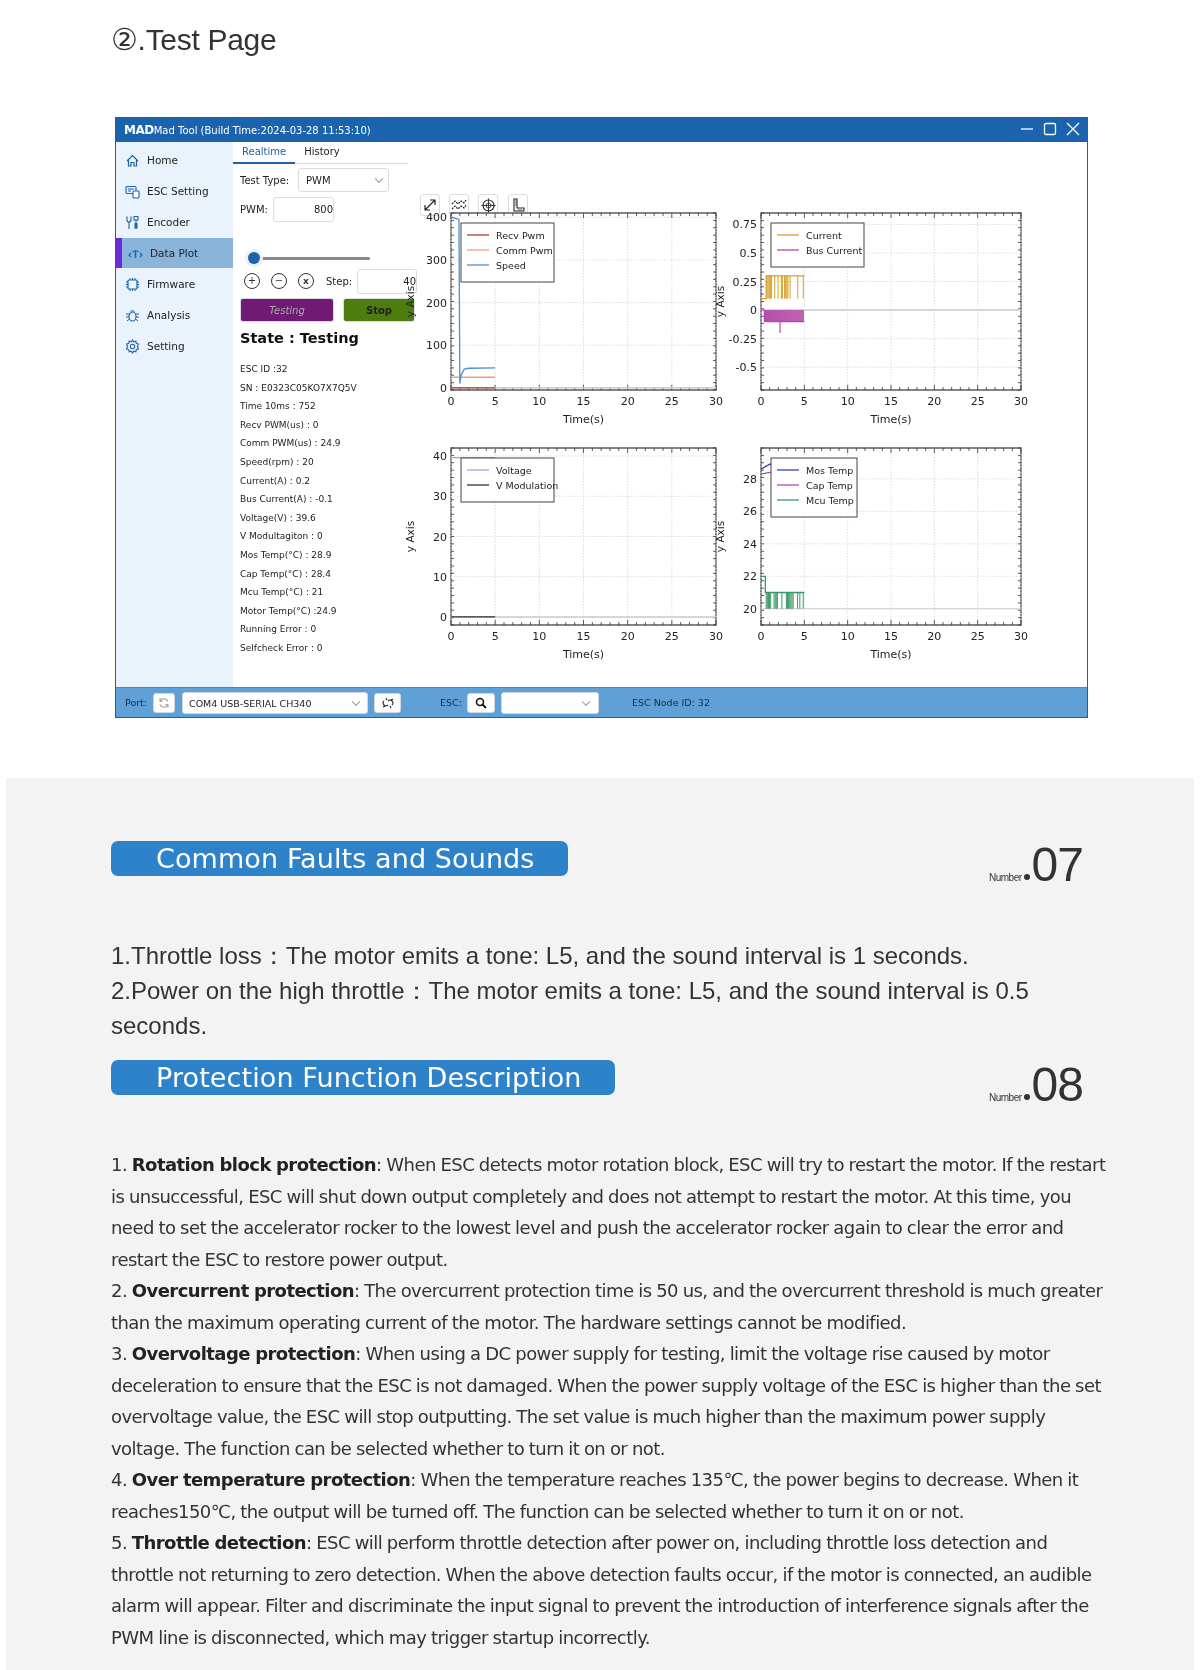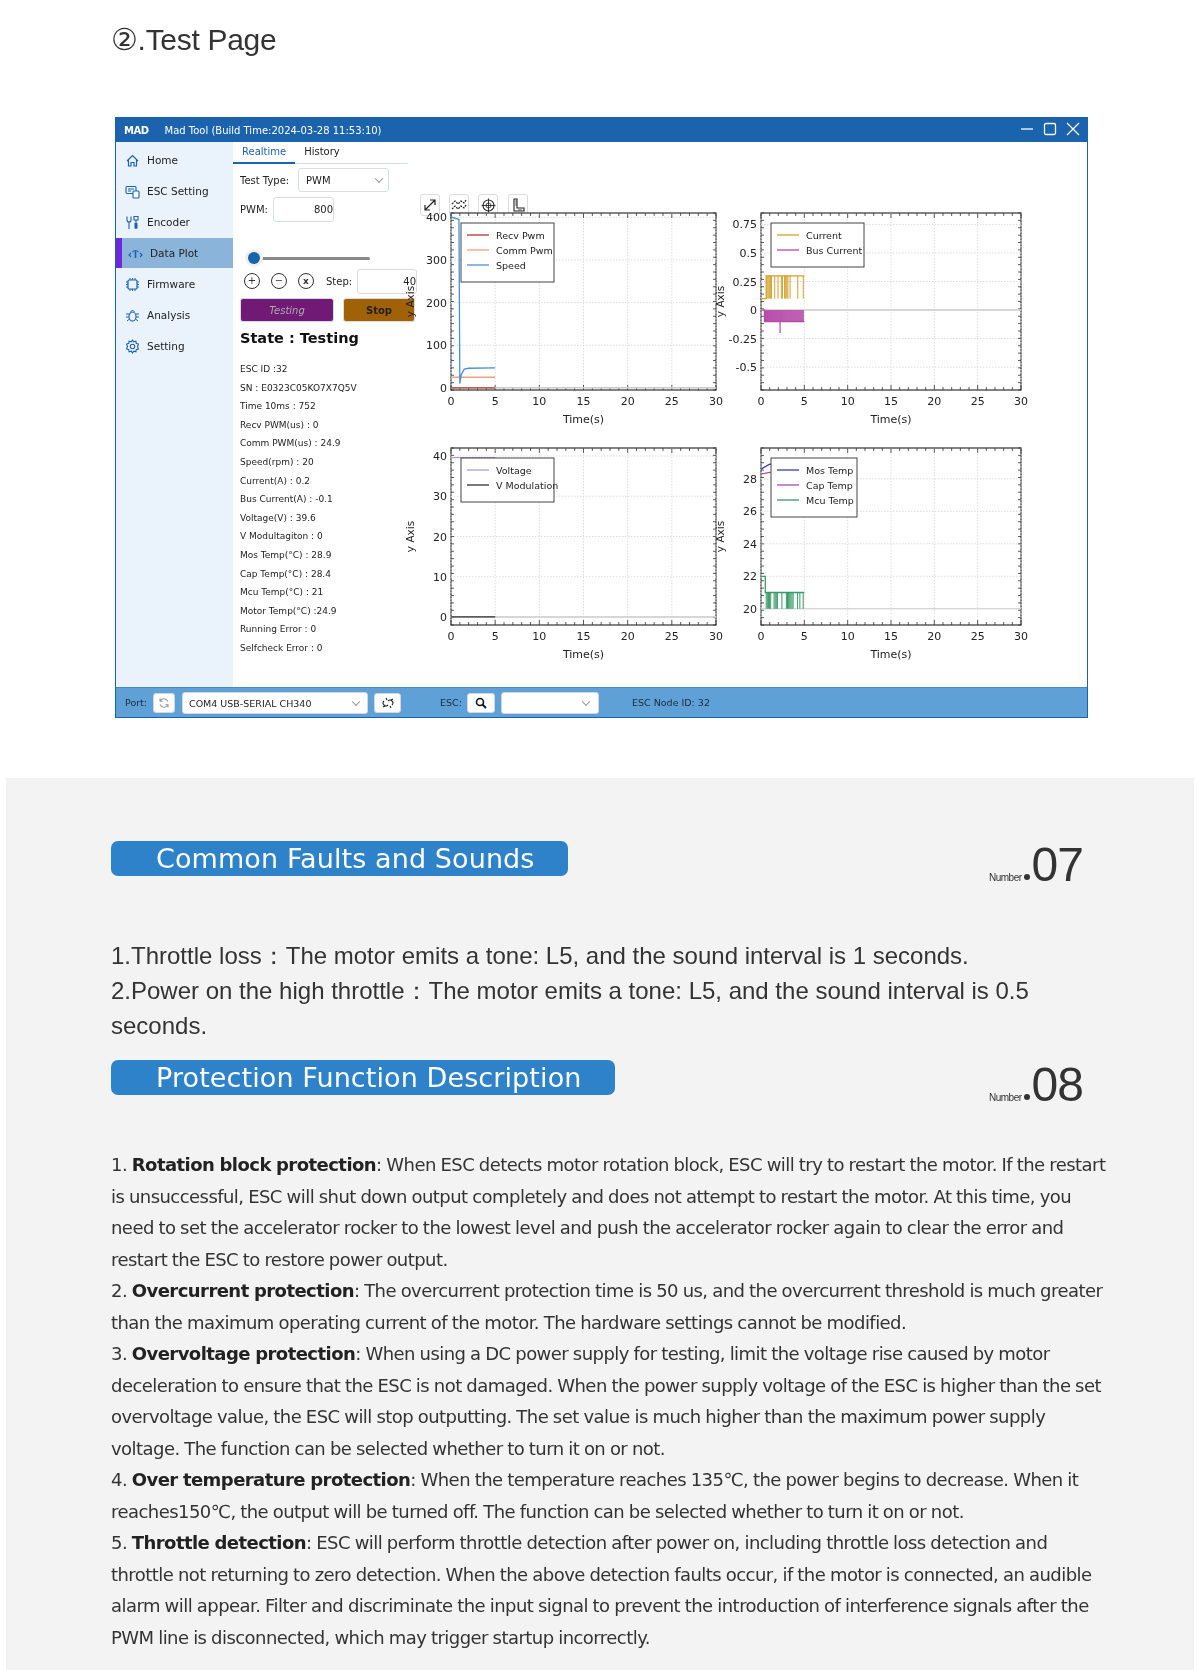--- a/index.html
+++ b/index.html
@@ -4,21 +4,21 @@
 <style>
   * { box-sizing: border-box; margin: 0; padding: 0; }
   html, body { width: 1200px; height: 1670px; background: #ffffff; overflow: hidden; }
   body { position: relative; font-family: "Liberation Sans", "DejaVu Sans", sans-serif; color: #333; }
 
   .page-heading { position: absolute; left: 111px; top: 22px; font-size: 30px; color: #333; font-weight: 300; letter-spacing: -0.3px; }
 
   
   .window { position: absolute; left: 115px; top: 117px; width: 973px; height: 601px; background: #fff; border: 1px solid #1a62ad; }
   .titlebar { position: absolute; left: 0; top: 0; right: 0; height: 24px; background: #1b63ad; color: #fff; font-family: "DejaVu Sans", sans-serif; font-size: 10px; display: flex; align-items: center; padding-left: 8px; }
-  .titlebar .logo { font-weight: bold; font-size: 10px; margin-right: 16px; letter-spacing: -0.5px; }
+  .titlebar .logo { font-weight: bold; font-size: 12px; margin-right: 0; letter-spacing: -0.5px; }
   .win-ctrls { position: absolute; right: 6px; top: 2px; display: flex; gap: 7px; align-items: center; }
   .win-ctrl { width: 16px; height: 18px; display: flex; align-items: center; justify-content: center; color: #fff; cursor: pointer; }
 
   .sidebar { position: absolute; left: 0; top: 24px; width: 117px; bottom: 30px; background: #eaf2fb; }
   .side-item { position: absolute; left: 0; width: 117px; height: 30px; display: flex; align-items: center; padding-left: 8px; font-family: "DejaVu Sans", sans-serif; font-size: 10.5px; color: #222; cursor: pointer; }
   .side-item.active { background: #8ab4d9; border-left: 6px solid #6d28d9; padding-left: 5px; }
   .side-item .ico { width: 16px; height: 16px; margin-right: 7px; display: flex; align-items: center; justify-content: center; color: #1b63ad; }
 
   .content { position: absolute; left: 117px; top: 24px; right: 0; bottom: 30px; background: #fff; }
   .tabs { position: absolute; left: 0; top: 0; height: 22px; display: flex; }
@@ -29,21 +29,21 @@
   .ctl-label { position: absolute; font-family: "DejaVu Sans", sans-serif; font-size: 10px; color: #222; }
   .box { position: absolute; border: 1px solid #d9dde3; border-radius: 3px; background: #fff; font-family: "DejaVu Sans", sans-serif; font-size: 10px; color: #222; display: flex; align-items: center; }
   .box.center { justify-content: flex-end; }
   .chev { position: absolute; right: 6px; top: 50%; width: 6px; height: 6px; border-right: 1px solid #999; border-bottom: 1px solid #999; transform: translateY(-70%) rotate(45deg); }
 
   .slider-track { position: absolute; left: 27px; top: 115px; width: 110px; height: 3px; background: #888; border-radius: 2px; }
   .slider-thumb { position: absolute; left: 15px; top: 110px; width: 12px; height: 12px; border-radius: 50%; background: #1b63ad; box-shadow: 0 0 0 3px #f0f0f0; cursor: pointer; }
 
   .circ-btn { position: absolute; width: 16px; height: 16px; border: 1.3px solid #333; border-radius: 50%; display: flex; align-items: center; justify-content: center; font-size: 10px; font-family: "DejaVu Sans", sans-serif; color: #333; cursor: pointer; line-height: 1; }
 
-  .btn { position: absolute; border: 1px solid #d9dde3; border-radius: 3px; background: #a16207; font-family: "DejaVu Sans", sans-serif; font-size: 10px; display: flex; align-items: center; justify-content: center; cursor: pointer; }
+  .btn { position: absolute; border: 1px solid #d9dde3; border-radius: 3px; background: #4d7c0f; font-family: "DejaVu Sans", sans-serif; font-size: 10px; display: flex; align-items: center; justify-content: center; cursor: pointer; }
   .btn.disabled { color: #aaa; background: #701a75; font-style: italic; }
   .btn.bold { font-weight: bold; color: #222; }
 
   .state { position: absolute; left: 7px; top: 188px; font-family: "DejaVu Sans", sans-serif; font-weight: bold; font-size: 14.5px; color: #111; }
   .info-list { position: absolute; left: 7px; top: 218px; font-family: "DejaVu Sans", sans-serif; font-size: 9px; color: #222; }
   .info-row { height: 18.6px; line-height: 18.6px; white-space: nowrap; }
 
   .tool-btn { position: absolute; top: 52px; width: 20px; height: 22px; border: 1px solid #dcdcdc; border-radius: 3px; background: #fff; display: flex; align-items: center; justify-content: center; cursor: pointer; }
 
   .chart-svg { position: absolute; left: 0; top: 0; overflow: visible; }

